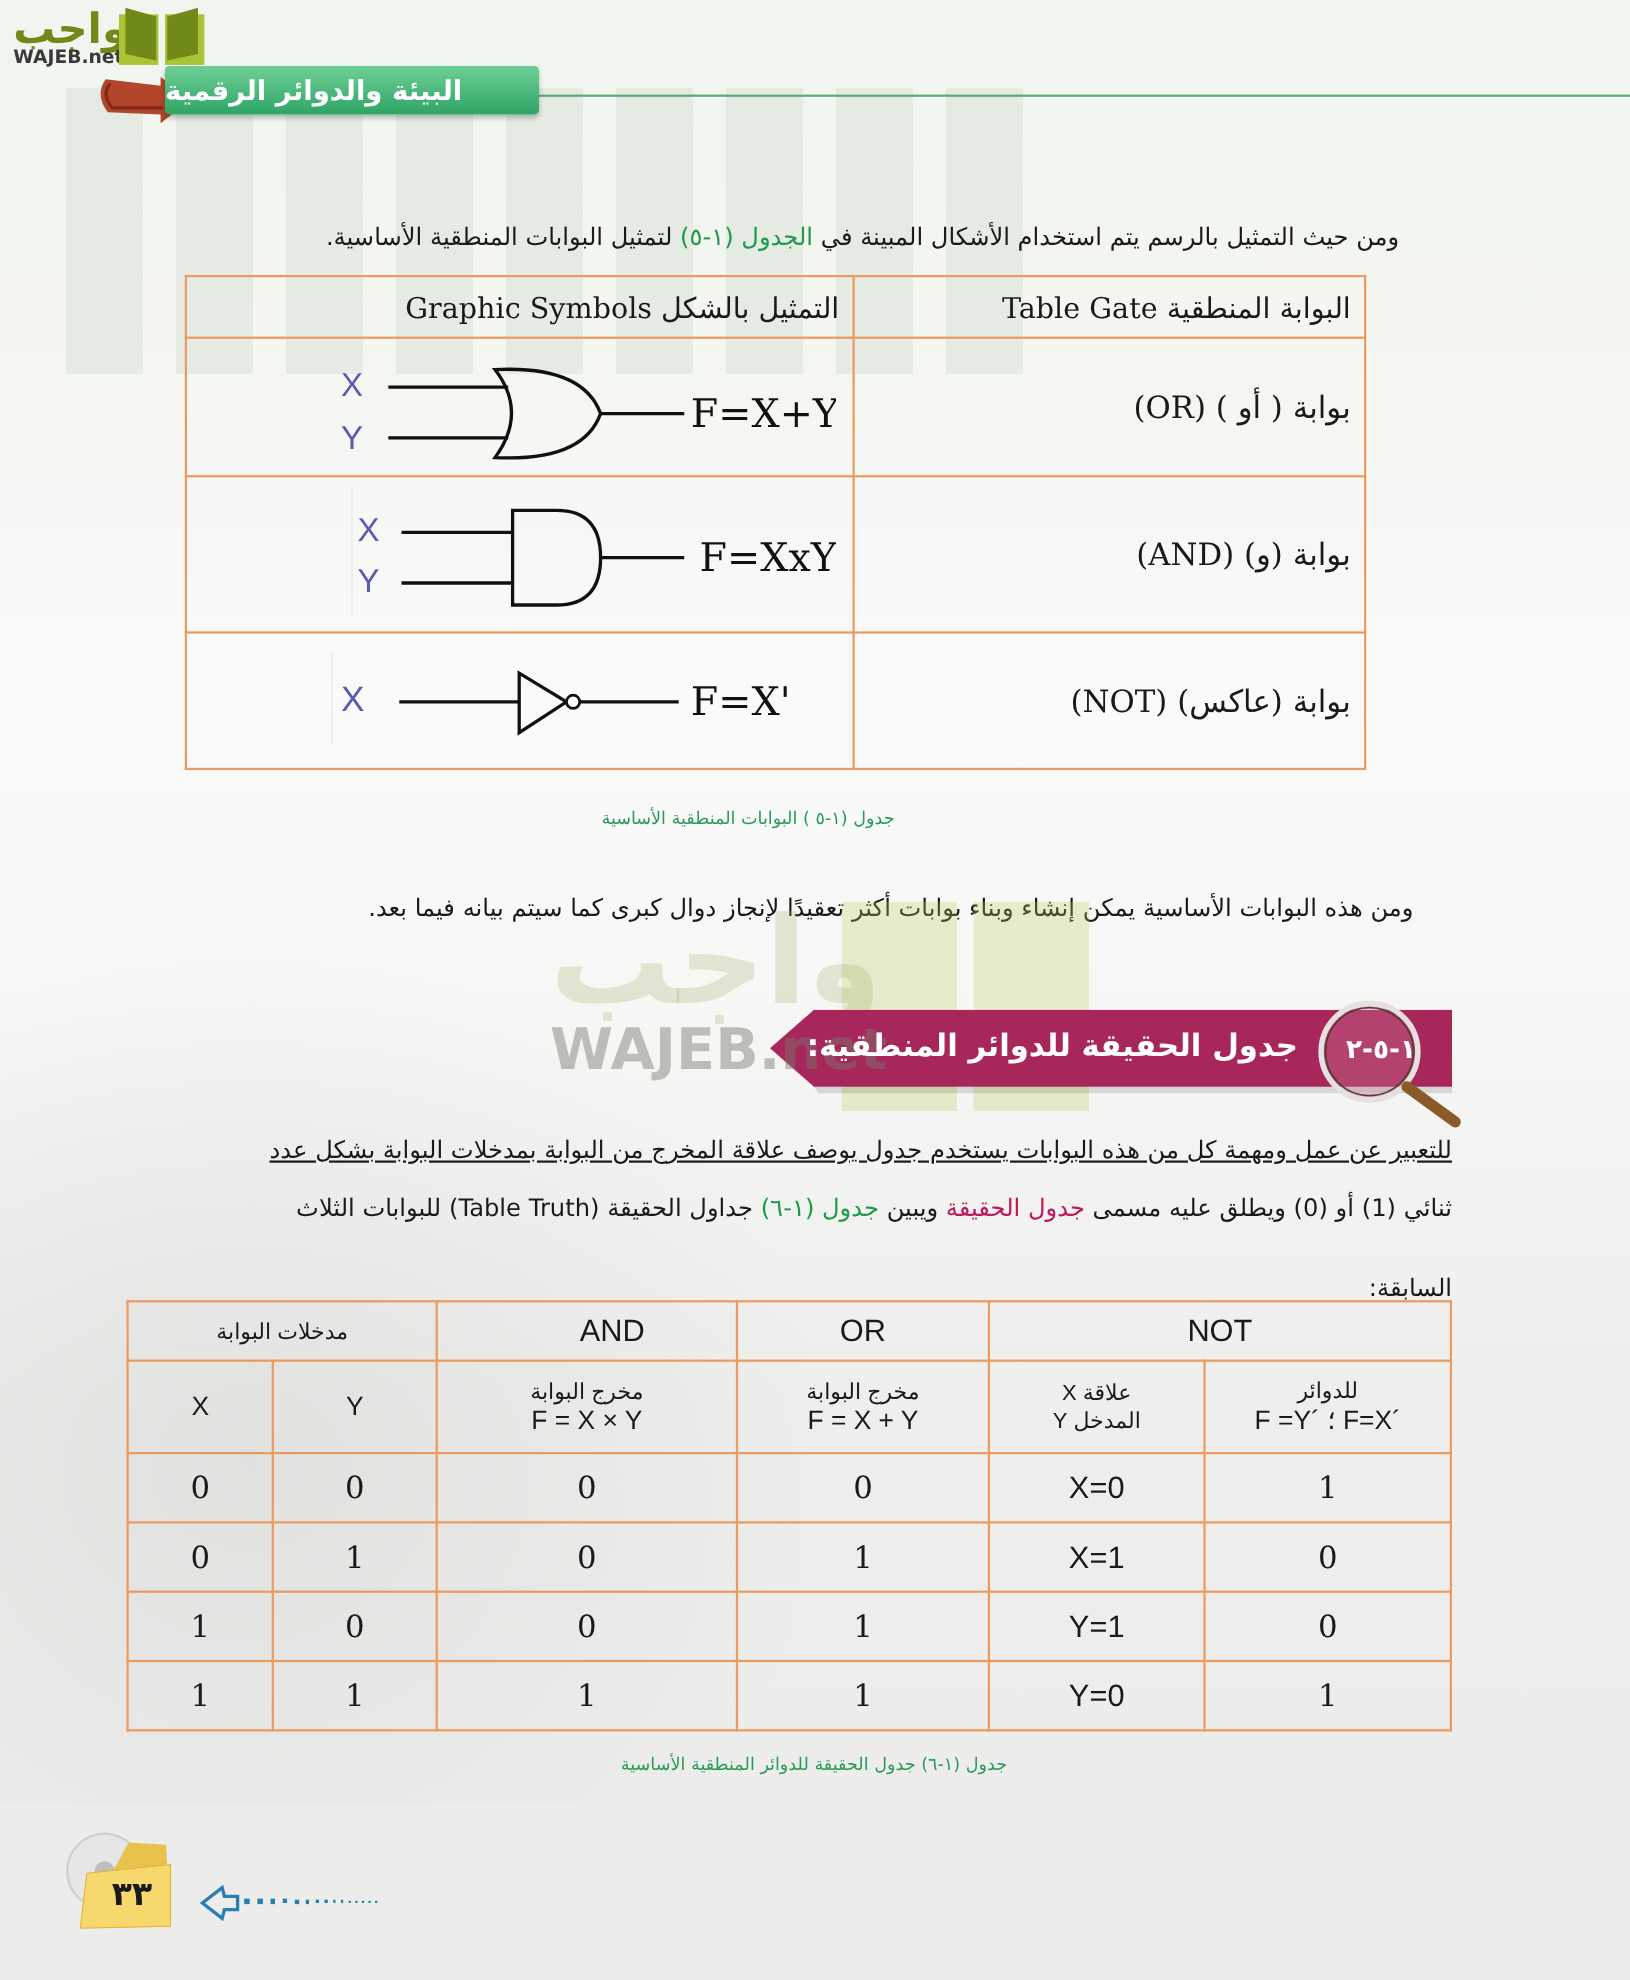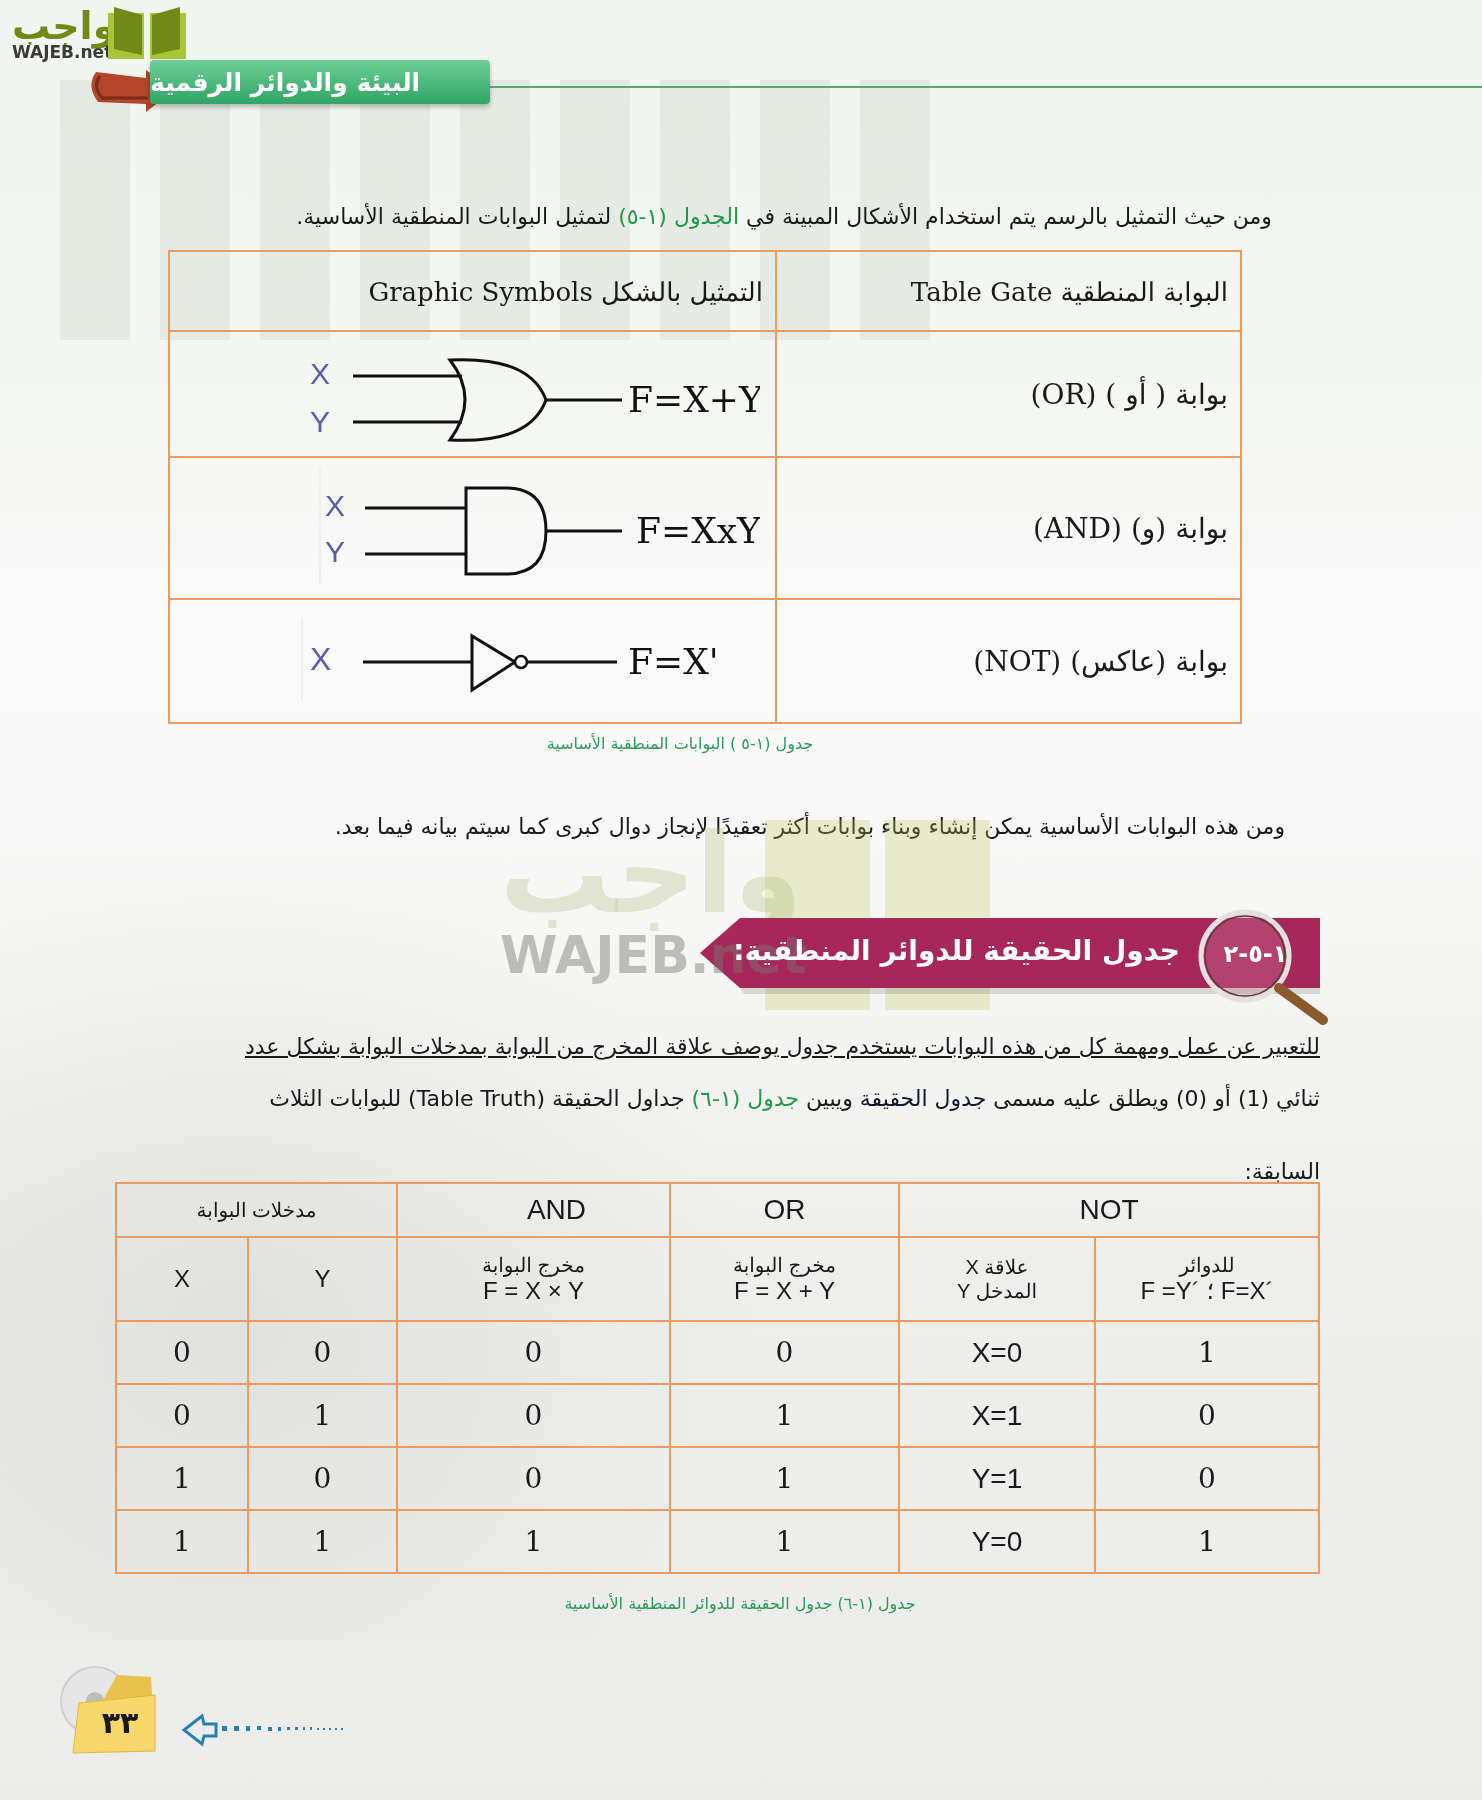--- a/index.html
+++ b/index.html
@@ -16,27 +16,27 @@
   .logo-en{left:12px;top:42px;font-size:17px;font-weight:bold;color:#3a3a3a;}
   .logo-book{left:108px;top:5px;width:78px;height:56px;}
   .hline{left:480px;top:86px;width:1002px;height:2px;background:#5aa874;}
   .title-bar{left:150px;top:60px;width:340px;height:44px;border-radius:4px;
     background:linear-gradient(180deg,#6ecf97,#2fa565);box-shadow:0 3px 5px rgba(0,0,0,.25);
     color:#fff;font-size:25px;font-weight:bold;display:flex;align-items:center;justify-content:flex-end;padding-right:18px;box-sizing:border-box;direction:rtl;}
   .title-arrow{left:86px;top:64px;width:90px;height:48px;}
   
   .para{direction:rtl;text-align:right;font-size:22px;line-height:30px;}
   .green{color:#1e9a4a;}
-  .red{color:#0f172a;}
+  .red{color:#be185d;}
   
   table{border-collapse:collapse;}
   .t1{left:168px;top:250px;width:1074px;}
   .t1 td{border:2px solid #ec9a5e;padding:0;height:0;}
   .t1 .cell-r{direction:rtl;text-align:right;padding-right:12px;font-family:"DejaVu Serif",serif;font-size:28px;}
-  .t1 .hdr{height:80px;}
+  .t1 .hdr{height:56px;}
   .sym{position:relative;}
   .caption{direction:rtl;text-align:center;color:#2a9a5a;font-size:16px;}
   
   .banner{left:700px;top:918px;width:620px;height:76px;}
   .banner-text{left:730px;top:934px;width:450px;direction:rtl;text-align:right;color:#fff;font-size:28px;font-weight:bold;}
   .banner-num{left:1205px;top:940px;width:101px;text-align:center;color:#fff;font-size:24px;font-weight:bold;direction:rtl;}
   .wm-ar{left:500px;top:810px;font-size:110px;font-weight:bold;color:rgba(170,180,110,.28);}
   .wm-en{left:500px;top:925px;font-size:52px;font-weight:bold;color:rgba(120,120,110,.45);}
   .wm-book{left:765px;top:800px;width:225px;height:210px;}
   

